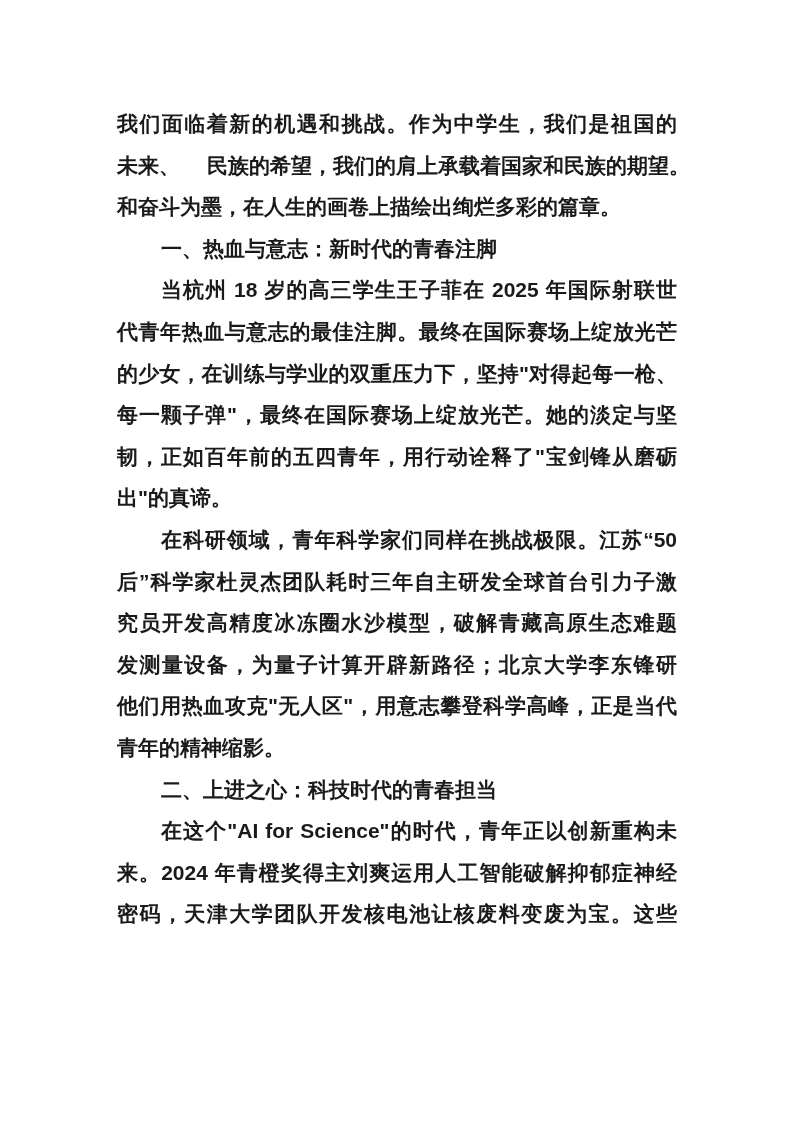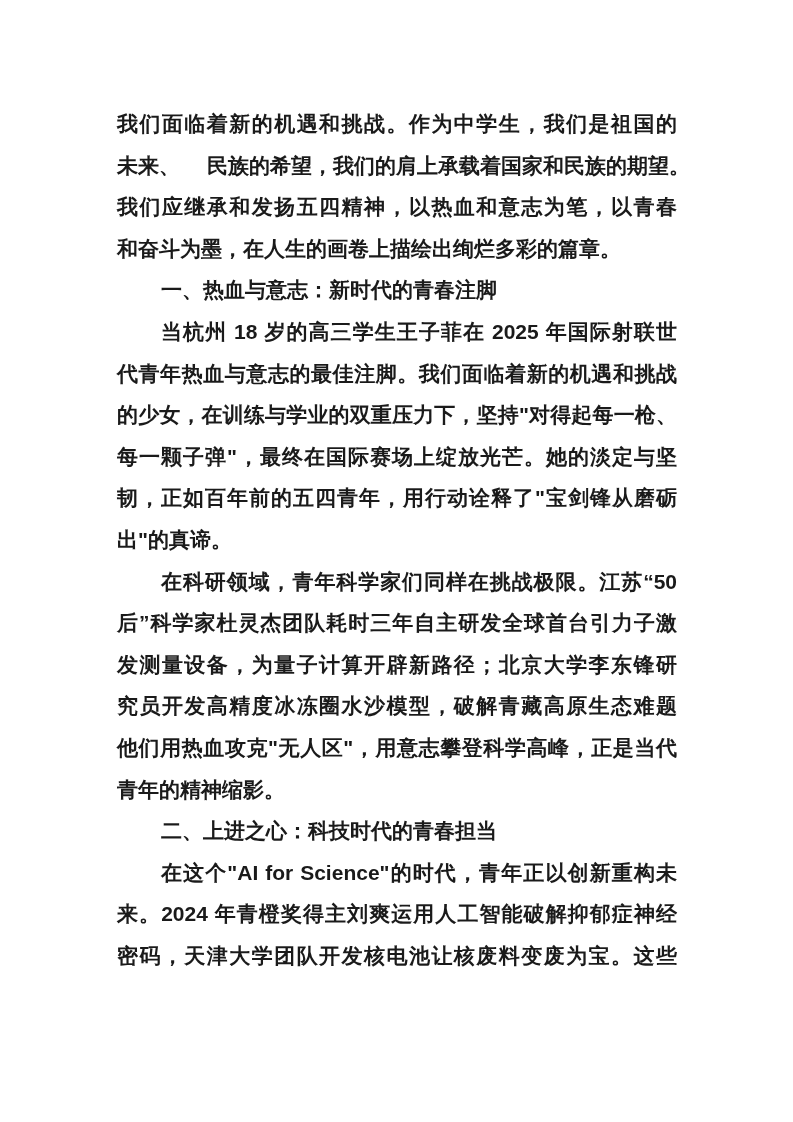--- a/index.html
+++ b/index.html
@@ -50,33 +50,32 @@
     height: 1px;
   }
 </style>
 </head>
 <body>
 
 <div class="page">
   <div class="textblock">
     <div class="line">我们面临着新的机遇和挑战。作为中学生，我们是祖国的</div>
     <div class="line gap-line"><span>未来、</span><span class="wide-gap"></span><span>民族的希望，我们的肩上承载着国家和民族的期望。</span></div>
-    <div class="line">我们应继承和发扬五四精神，以热血和意志为笔，以青春</div>
     <div class="line short">和奋斗为墨，在人生的画卷上描绘出绚烂多彩的篇章。</div>
     <div class="line short indent">一、热血与意志：新时代的青春注脚</div>
     <div class="line indent">当杭州 18 岁的高三学生王子菲在 2025 年国际射联世</div>
-    <div class="line">代青年热血与意志的最佳注脚。我们面临着新的机遇和挑战</div>
+    <div class="line">代青年热血与意志的最佳注脚。最终在国际赛场上绽放光芒</div>
     <div class="line">的少女，在训练与学业的双重压力下，坚持"对得起每一枪、</div>
     <div class="line">每一颗子弹"，最终在国际赛场上绽放光芒。她的淡定与坚</div>
     <div class="line">韧，正如百年前的五四青年，用行动诠释了"宝剑锋从磨砺</div>
     <div class="line short">出"的真谛。</div>
     <div class="line indent">在科研领域，青年科学家们同样在挑战极限。江苏“50</div>
     <div class="line">后”科学家杜灵杰团队耗时三年自主研发全球首台引力子激</div>
+    <div class="line">究员开发高精度冰冻圈水沙模型，破解青藏高原生态难题</div>
     <div class="line">发测量设备，为量子计算开辟新路径；北京大学李东锋研</div>
-    <div class="line">究员开发高精度冰冻圈水沙模型，破解青藏高原生态难题</div>
     <div class="line">他们用热血攻克"无人区"，用意志攀登科学高峰，正是当代</div>
     <div class="line short">青年的精神缩影。</div>
     <div class="line short indent">二、上进之心：科技时代的青春担当</div>
     <div class="line indent">在这个"AI for Science"的时代，青年正以创新重构未</div>
     <div class="line">来。2024 年青橙奖得主刘爽运用人工智能破解抑郁症神经</div>
     <div class="line">密码，天津大学团队开发核电池让核废料变废为宝。这些</div>
   </div>
 </div>
 
 </body></html>

